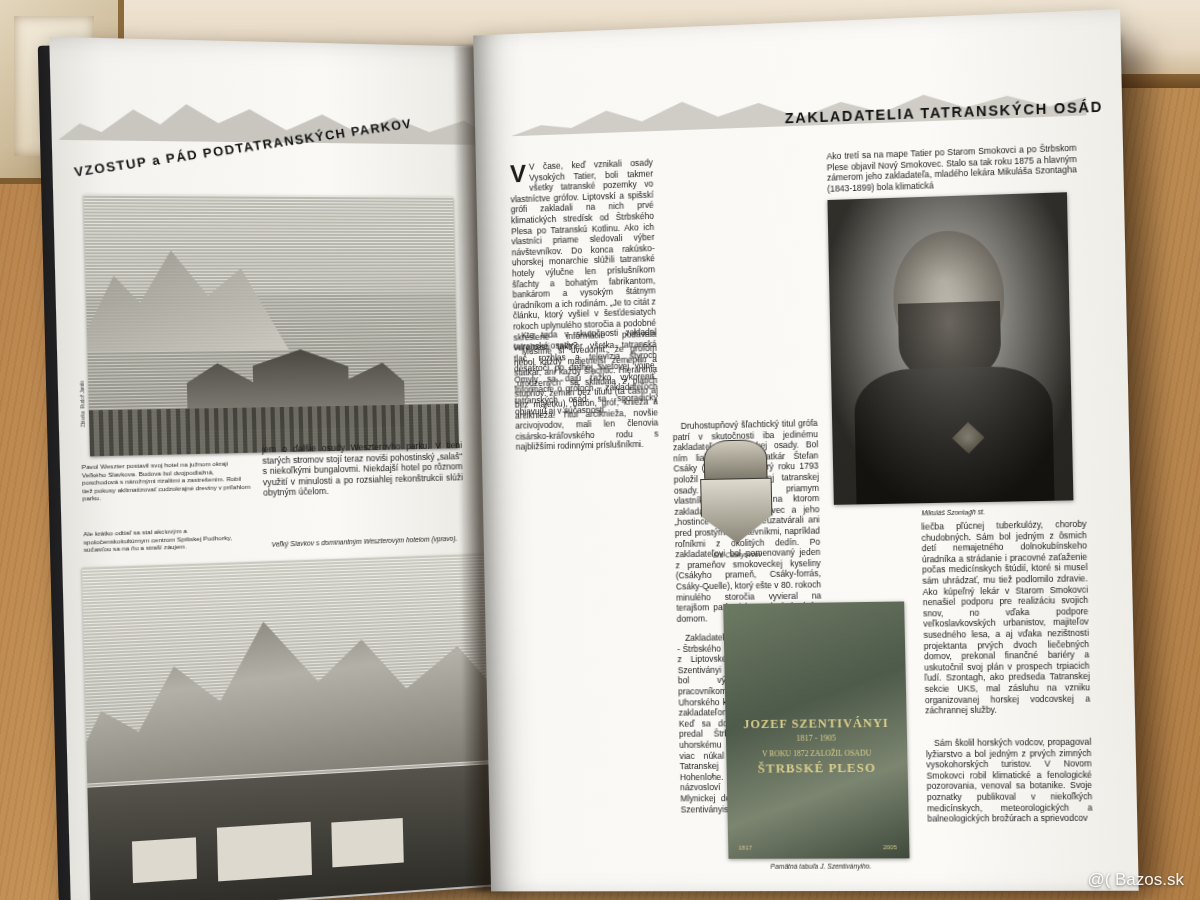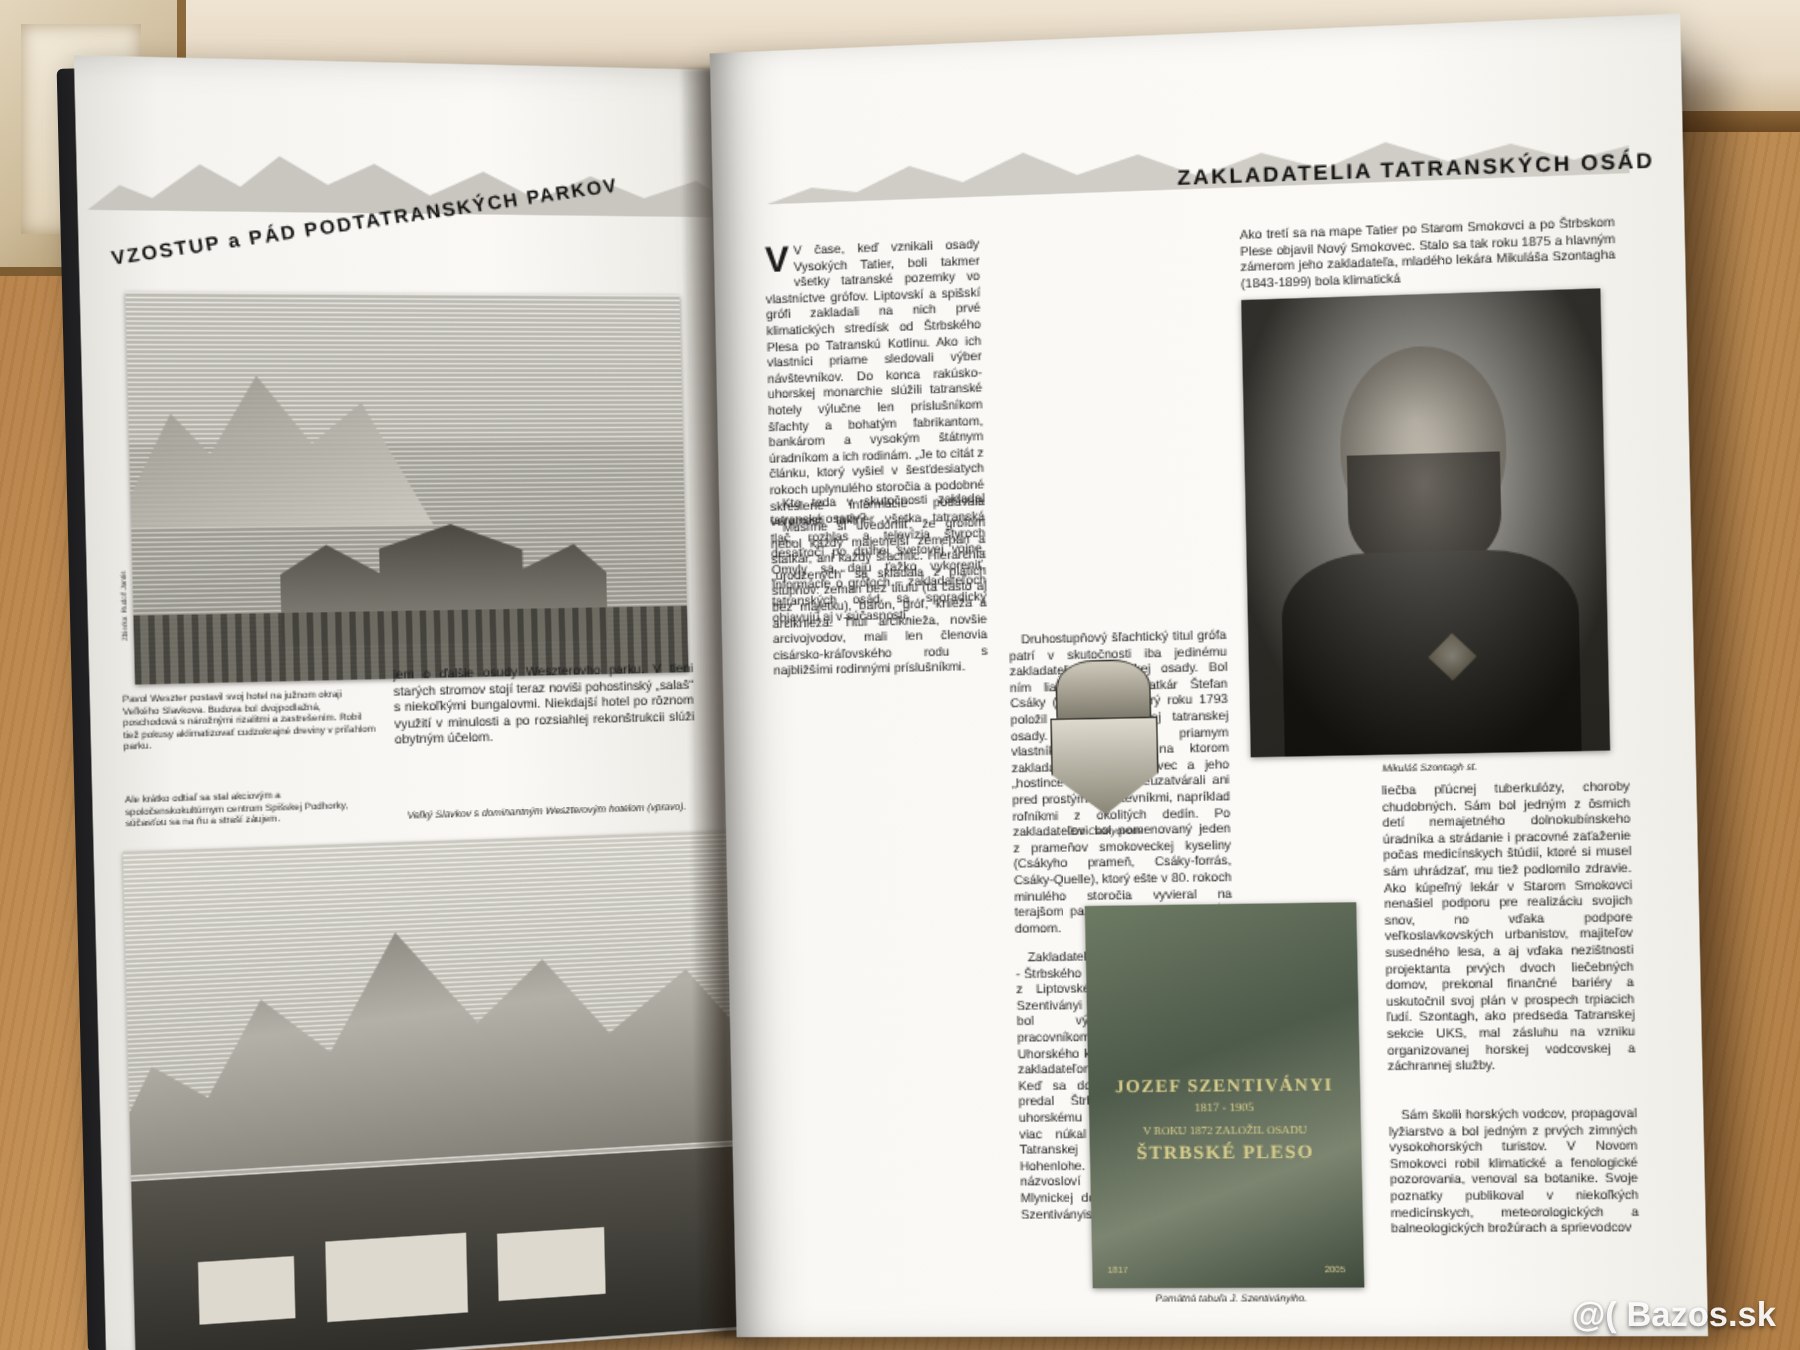--- a/index.html
+++ b/index.html
@@ -137,21 +137,21 @@
   .plaque .l2{font-size:8px;margin-top:2px;}
   .plaque .l3{font-size:7.5px;margin-top:6px;}
   .plaque .l4{font-size:12.5px;letter-spacing:1px;font-weight:bold;margin-top:3px;}
   .plaque .yr{position:absolute;left:10px;bottom:8px;font-size:6px;color:#cfc690;}
   .plaque .yr2{position:absolute;right:12px;bottom:8px;font-size:6px;color:#cfc690;}
   .plqcap{position:absolute;left:226px;top:828px;width:200px;}
 
   .colD{position:absolute;left:430px;top:494px;width:158px;}
 
   .wm{position:absolute;right:16px;bottom:10px;color:rgba(255,255,255,.92);
-    font-size:23px;font-weight:bold;text-shadow:0 1px 3px rgba(0,0,0,.55);}
+    font-size:17px;font-weight:normal;text-shadow:0 1px 3px rgba(0,0,0,.55);}
 </style>
 </head>
 <body>
 
 <div class="scene">
   <div class="desk"></div>
   <div class="desk-grain"></div>
   <div class="wall"></div>
   <div class="wall-edge"></div>
   <div class="frame2">

